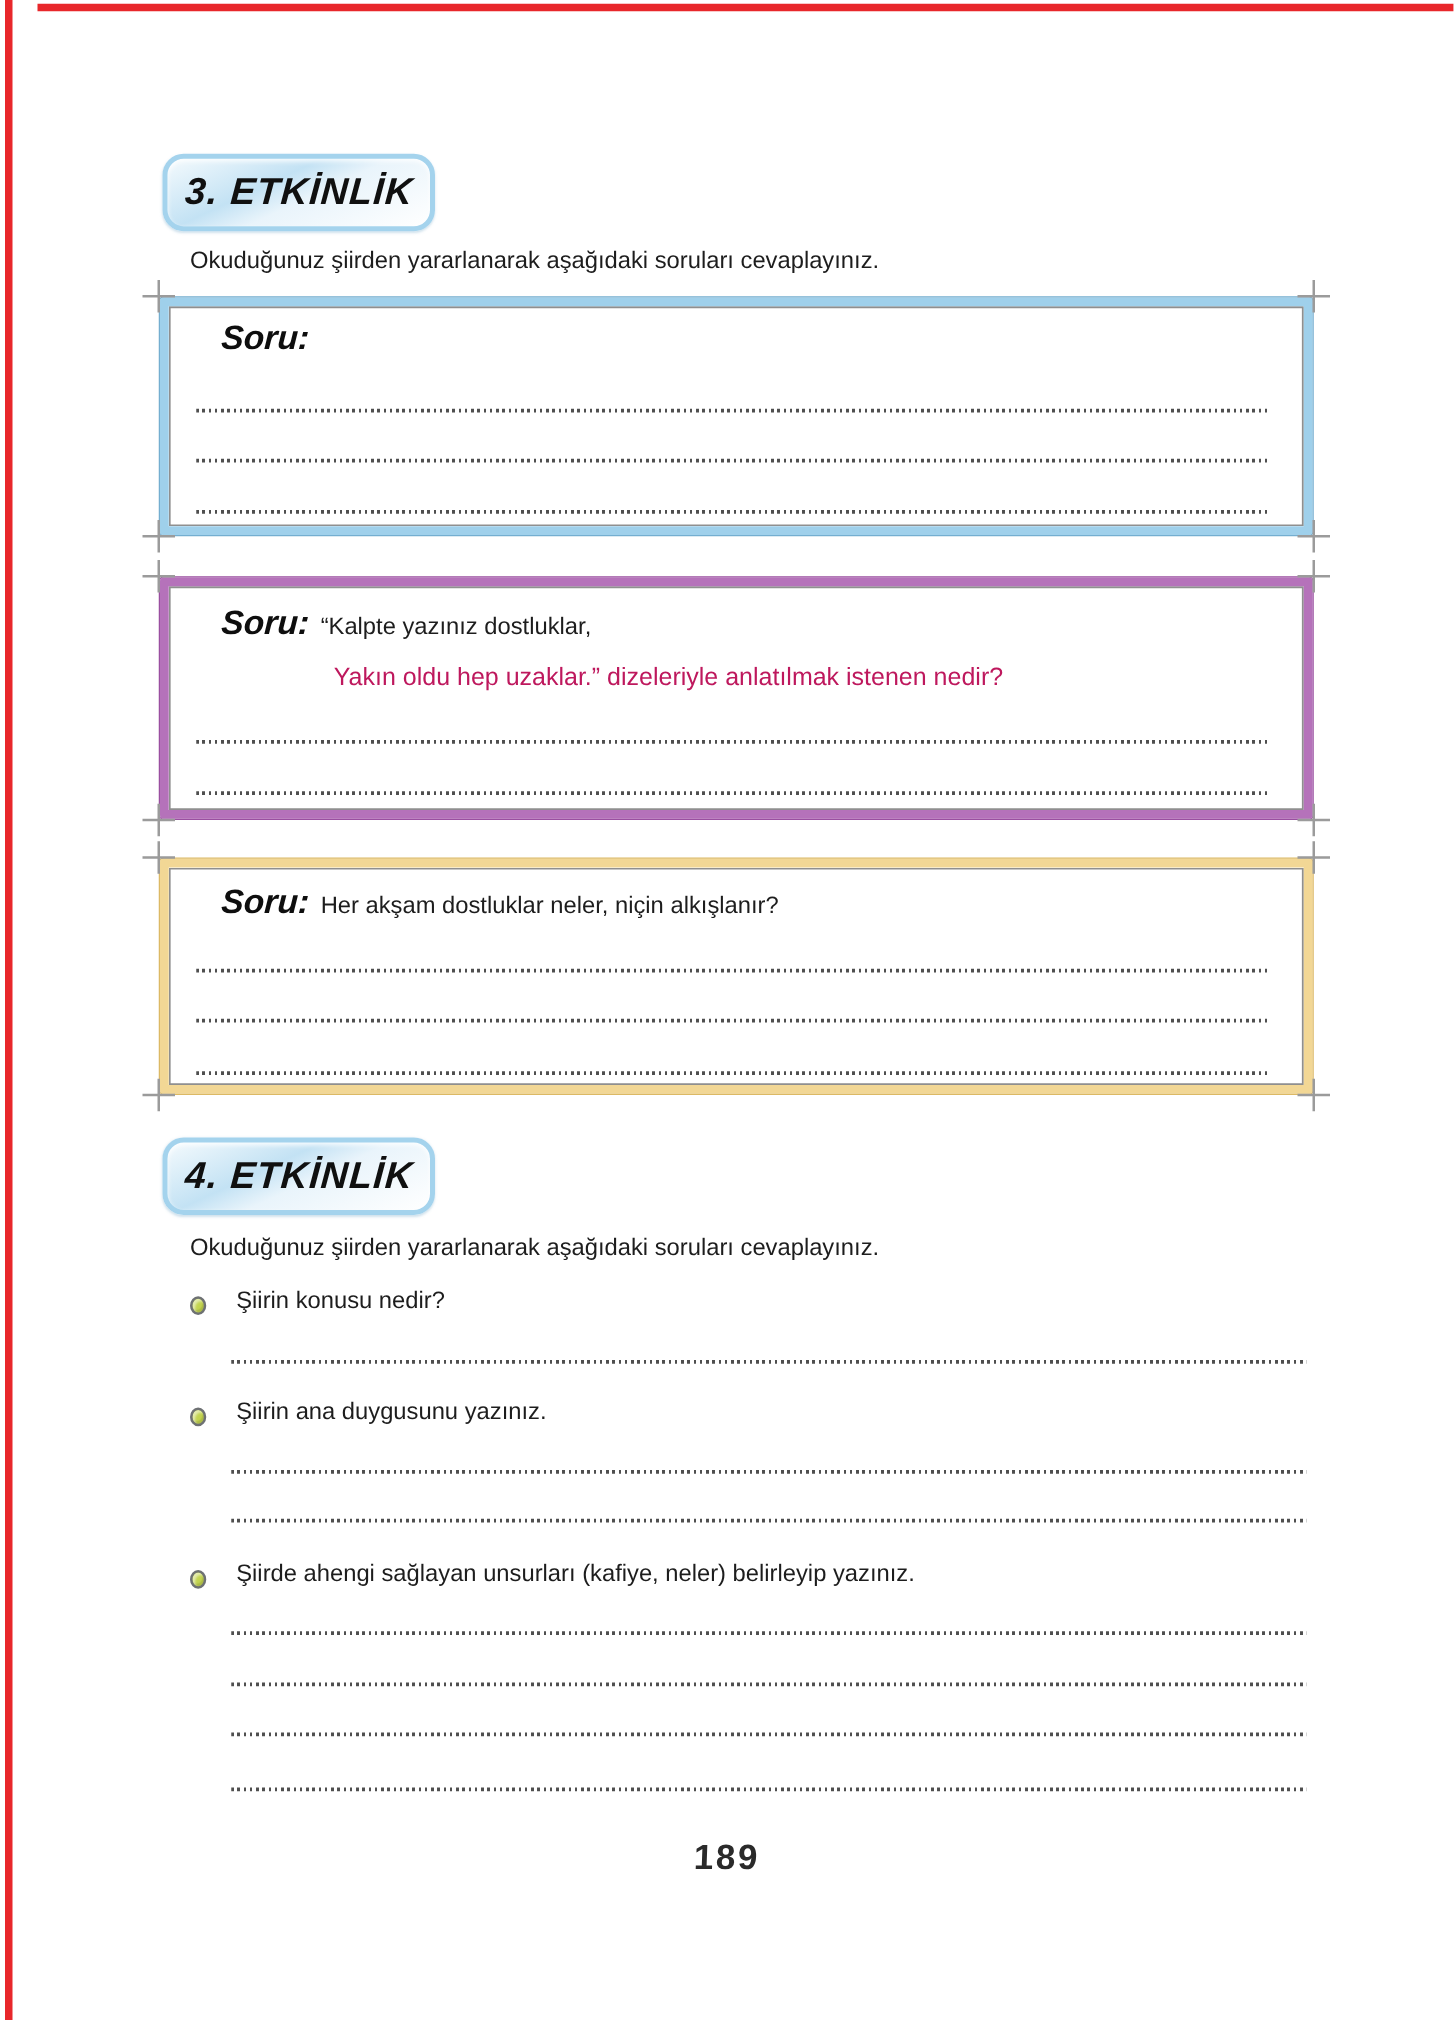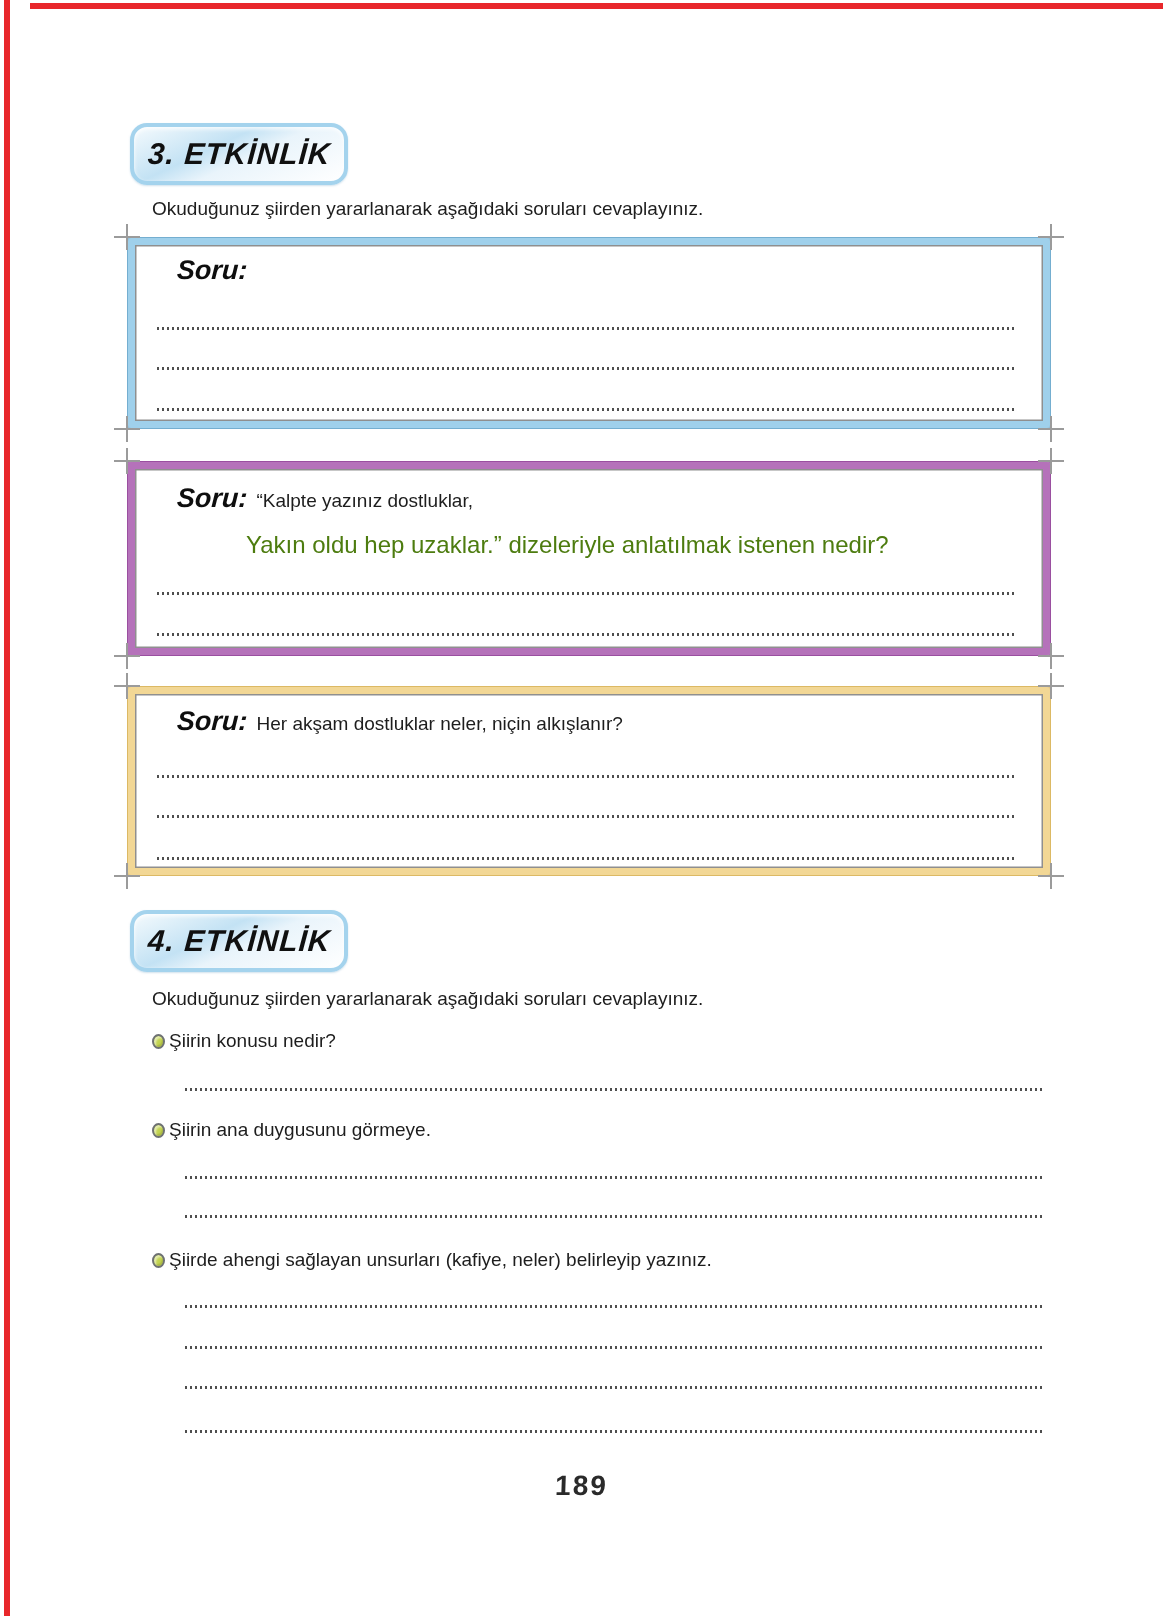--- a/index.html
+++ b/index.html
@@ -23,37 +23,37 @@
   
   .qbox{position:absolute;left:128px;width:922px;box-sizing:border-box;background:#ffffff;border-radius:3px;
         box-shadow:inset 0 0 0 1.5px #8f8f8f;}
   .qbox.blue  {border:7px solid #9fd0eb;outline:1.5px solid #74aed0;}
   .qbox.purple{border:7px solid #b572ba;outline:1.5px solid #9a4fa0;}
   .qbox.yellow{border:7px solid #f2d795;outline:1.5px solid #dcb964;}
 
   .qrow{position:absolute;left:42px;display:flex;align-items:baseline;gap:9px;white-space:nowrap;}
   .soru{font-weight:bold;font-style:italic;font-size:27px;color:#0e0e0e;transform:skewX(-3deg);}
   .qtext{font-size:19px;color:#1d1d1d;}
-  .qtext2{position:absolute;left:111px;font-size:24px;color:#4d7c0f;white-space:nowrap;}
+  .qtext2{position:absolute;left:132px;font-size:20px;color:#be185d;white-space:nowrap;}
 
   .dotline{position:absolute;left:22px;right:28px;height:3px;
            background:repeating-linear-gradient(90deg,#4f4f4f 0 2px,transparent 2px 5px);}
   .dotline.free{left:185px;right:auto;width:860px;}
 
   
   .tick{position:absolute;width:0;height:0;}
   .tick::before{content:"";position:absolute;top:-13px;left:-1px;width:1.5px;height:26px;background:#9b9b9b;}
   .tick::after{content:"";position:absolute;top:-1px;left:-13px;width:26px;height:1.5px;background:#9b9b9b;}
   .tick.tl{top:-8px;left:-8px;}
   .tick.bl{bottom:-8px;left:-8px;}
   .tick.tr{top:-8px;right:-8px;}
   .tick.br{bottom:-8px;right:-8px;}
 
   
-  .li-row{position:absolute;left:152px;display:flex;align-items:center;gap:4px;}
+  .li-row{position:absolute;left:152px;display:flex;align-items:flex-end;gap:24px;}
   .bullet{width:13px;height:15px;border-radius:50%;background:#c3d44f;border:2px solid #6e7173;box-sizing:border-box;
           box-shadow:inset 2px 2px 2px rgba(255,255,255,.55), inset -1px -2px 1px rgba(0,0,0,.12);}
   .li-text{font-size:19px;color:#1d1d1d;white-space:nowrap;}
 
   .pageno{position:absolute;left:0;top:1470px;width:100%;text-align:center;
           font-weight:bold;font-size:28px;letter-spacing:2px;color:#2a2a2a;transform:skewX(-2deg);}
 </style>
 </head>
 <body>
 
@@ -116,21 +116,21 @@
   <div class="instr" style="top:988px;">Okuduğunuz şiirden yararlanarak aşağıdaki soruları cevaplayınız.</div>
 
   <div class="li-row" style="top:1030px;">
     <span class="bullet"></span>
     <span class="li-text">Şiirin konusu nedir?</span>
   </div>
   <div class="dotline free" style="top:1088px;"></div>
 
   <div class="li-row" style="top:1119px;">
     <span class="bullet"></span>
-    <span class="li-text">Şiirin ana duygusunu görmeye.</span>
+    <span class="li-text">Şiirin ana duygusunu yazınız.</span>
   </div>
   <div class="dotline free" style="top:1176px;"></div>
   <div class="dotline free" style="top:1215px;"></div>
 
   <div class="li-row" style="top:1249px;">
     <span class="bullet"></span>
     <span class="li-text">Şiirde ahengi sağlayan unsurları (kafiye, neler) belirleyip yazınız.</span>
   </div>
   <div class="dotline free" style="top:1305px;"></div>
   <div class="dotline free" style="top:1346px;"></div>

